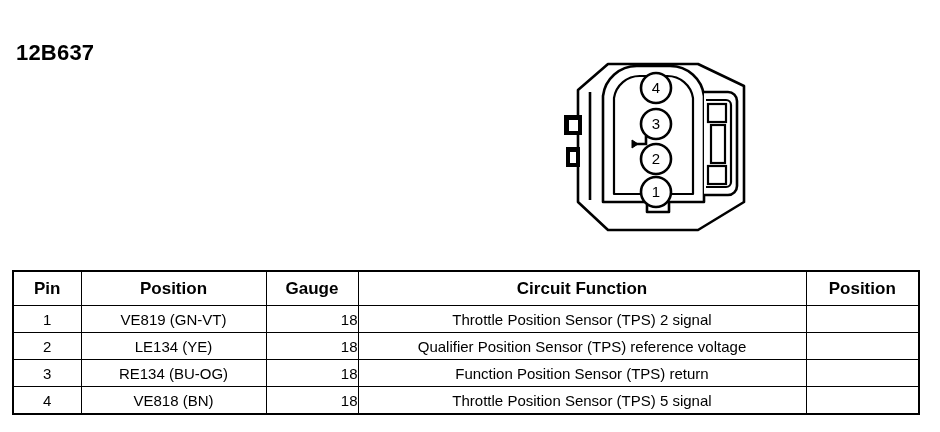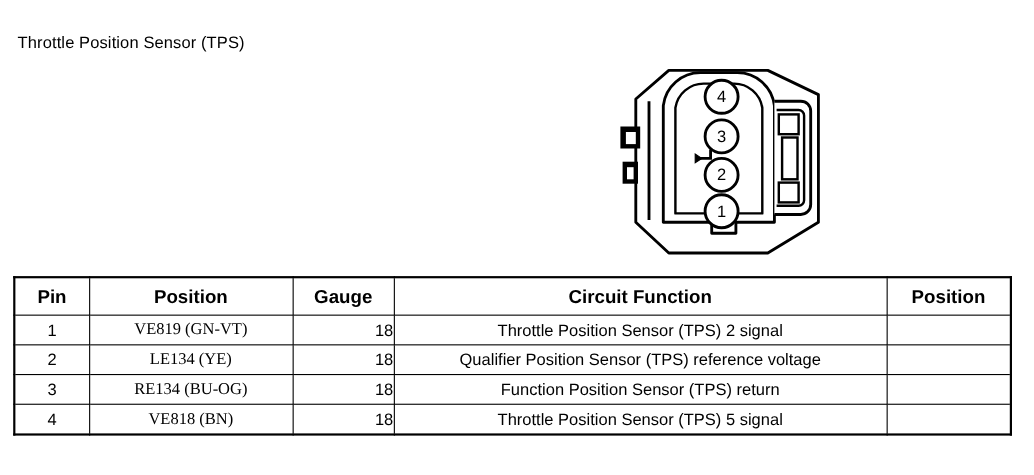--- a/index.html
+++ b/index.html
@@ -63,21 +63,21 @@
     font-size: 15px;
     font-weight: normal;
     text-anchor: middle;
     fill: #000;
   }
 
   
   #pinout-table-wrap {
     position: absolute;
     left: 12px;
-    top: 251px;
+    top: 270px;
     width: 908px;
     border-radius: 26px;
   }
   table#pinout-table {
     border-collapse: collapse;
     width: 908px;
     table-layout: fixed;
     border: 2px solid #000;
   }
   table#pinout-table th,
@@ -99,30 +99,30 @@
     height: 26px;
     vertical-align: middle;
   }
   .col-pin      { width: 68px; }
   .col-circuit  { width: 185px; }
   .col-gauge    { width: 92px; }
   .col-function { width: 448px; }
   .col-qualifier{ width: 113px; }
 
   td.cell-pin      { text-align: center; }
-  td.cell-circuit  { text-align: center; font-family: Liberation Serif, serif; }
+  td.cell-circuit  { text-align: center; }
   td.cell-gauge    { text-align: right; }
   td.cell-function { text-align: center; padding-left: 7px; }
   td.cell-qualifier{ text-align: left; }
 </style>
 </head>
 <body>
 
 <div id="header-block">
-  <div id="part-description">Throttle Position Sensor (TPS)</div>
+  <div id="part-number">12B637</div>
 </div>
 
 <div id="connector-figure">
   <svg width="230" height="190" viewBox="0 0 230 190" xmlns="http://www.w3.org/2000/svg">
 
     <path d="M 30 38
              L 60 12
              L 150 12
              L 196 34
              L 196 150

